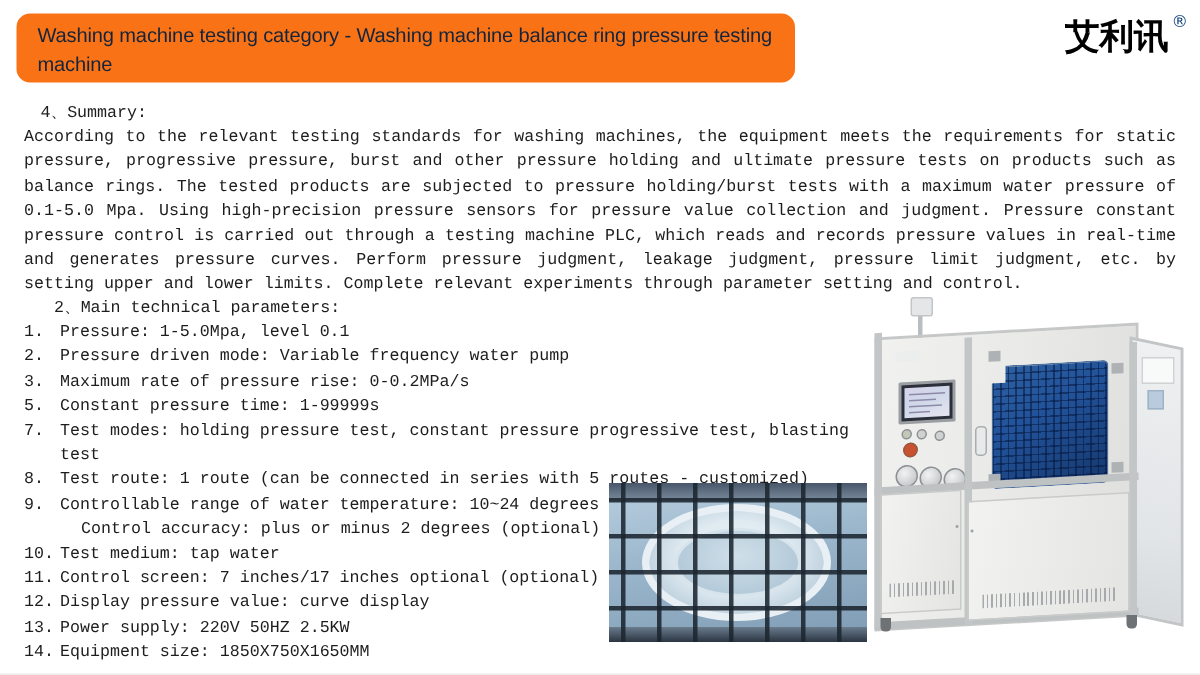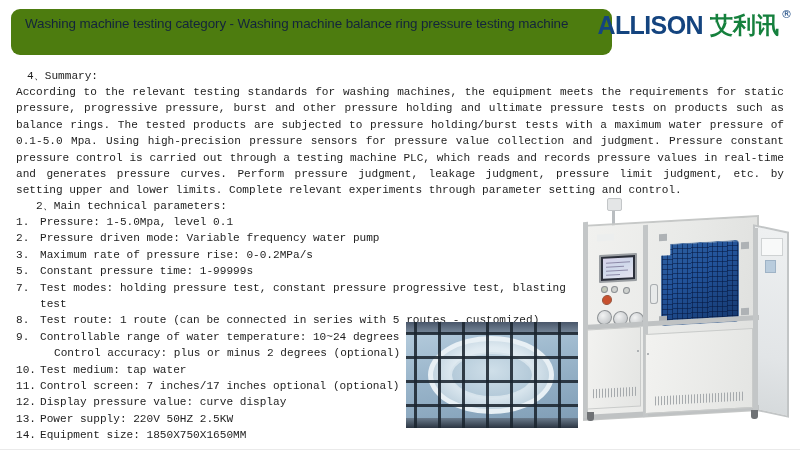--- a/index.html
+++ b/index.html
@@ -21,23 +21,23 @@
   #header {
     position: absolute;
     left: 0; top: 0;
     width: 800px;
     height: 62px;
   }
   #title-banner {
     position: absolute;
     left: 11px;
     top: 9px;
-    width: 601px;
+    width: 519px;
     height: 46px;
-    background: #4d7c0f;
+    background: #f97316;
     border-radius: 9px;
     box-sizing: border-box;
     padding: 6px 14px 0 14px;
   }
   #title-text {
     font-family: "Liberation Sans", sans-serif;
     font-size: 13.4px;
     line-height: 18.5px;
     color: #13243c;
     letter-spacing: -0.1px;
@@ -56,21 +56,21 @@
     font-weight: bold;
     font-size: 25px;
     letter-spacing: -0.6px;
     color: #14447f;
     line-height: 26px;
   }
   #logo-cjk {
     font-family: "DejaVu Sans", sans-serif;
     font-weight: bold;
     font-size: 23px;
-    color: #15803d;
+    color: #000000;
     margin-left: 7px;
     line-height: 27px;
   }
   #logo-reg {
     font-family: "DejaVu Sans", sans-serif;
     font-size: 11px;
     color: #14447f;
     margin-left: 2px;
     margin-top: -4px;
   }
@@ -385,21 +385,20 @@
 </style>
 </head>
 <body>
 
 <div id="header">
   <div id="title-banner">
     <div id="title-text">Washing machine testing category - Washing machine balance ring pressure testing machine</div>
   </div>
 
   <div id="logo">
-    <span id="logo-latin">ALLISON</span>
     <span id="logo-cjk">艾利讯</span>
     <span id="logo-reg">®</span>
   </div>
 </div>
 
 <div id="content">
 
   <div class="doc-text" id="summary-heading">4、Summary:</div>
 
   <div class="doc-text" id="summary-body">According to the relevant testing standards for washing machines, the equipment meets the requirements for static pressure, progressive pressure, burst and other pressure holding and ultimate pressure tests on products such as balance rings. The tested products are subjected to pressure holding/burst tests with a maximum water pressure of 0.1-5.0 Mpa. Using high-precision pressure sensors for pressure value collection and judgment. Pressure constant pressure control is carried out through a testing machine PLC, which reads and records pressure values in real-time and generates pressure curves. Perform pressure judgment, leakage judgment, pressure limit judgment, etc. by setting upper and lower limits. Complete relevant experiments through parameter setting and control.</div>

